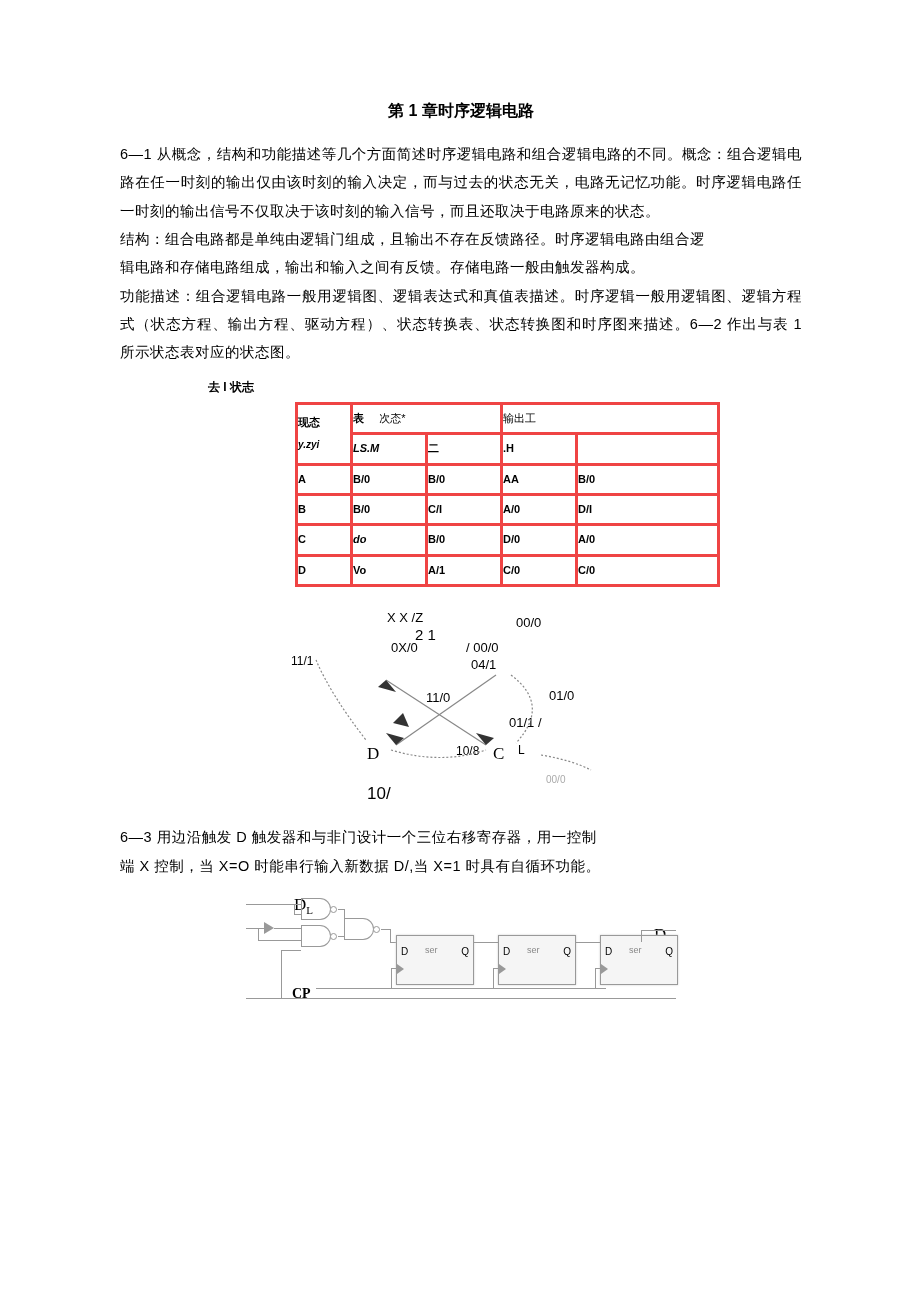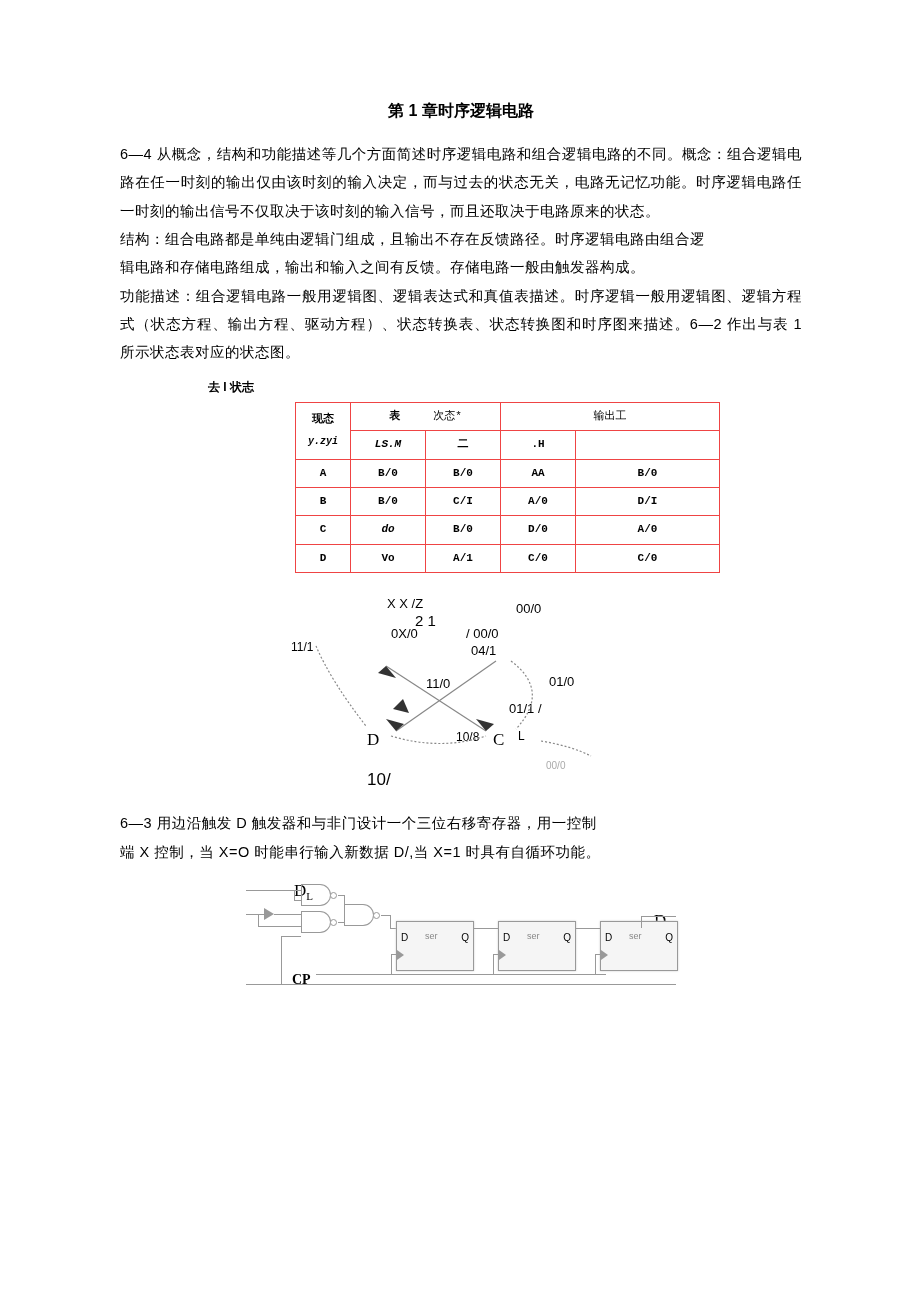--- a/index.html
+++ b/index.html
@@ -30,25 +30,23 @@
       margin-top: 10px;
       margin-bottom: 2px;
     }
     table.state-table {
       border-collapse: collapse;
       margin-left: 175px;
       width: 425px;
       font-size: 11px;
     }
     table.state-table td, table.state-table th {
-      border: 1px solid #ef4444;
-      text-align: center;
+      border: 3px solid #ef4444;
       padding: 3px 0;
       font-weight: bold;
-      font-family: Liberation Mono, monospace;
     }
     .tleft { text-align: left; padding-left: 6px; }
     .diagram1 {
       width: 340px;
       height: 190px;
       margin: 18px auto 28px;
       position: relative;
       font-size: 13px;
     }
     .diagram1 span { position: absolute; }
@@ -114,21 +112,21 @@
       border-top: 6px solid transparent;
       border-bottom: 6px solid transparent;
       border-left: 10px solid #999;
     }
   </style>
 </head>
 <body>
 
 <div class="title">第 1 章时序逻辑电路</div>
 
-<div class="para">6—4 从概念，结构和功能描述等几个方面简述时序逻辑电路和组合逻辑电路的不同。概念：组合逻辑电路在任一时刻的输出仅由该时刻的输入决定，而与过去的状态无关，电路无记忆功能。时序逻辑电路任一时刻的输出信号不仅取决于该时刻的输入信号，而且还取决于电路原来的状态。</div>
+<div class="para">6—1 从概念，结构和功能描述等几个方面简述时序逻辑电路和组合逻辑电路的不同。概念：组合逻辑电路在任一时刻的输出仅由该时刻的输入决定，而与过去的状态无关，电路无记忆功能。时序逻辑电路任一时刻的输出信号不仅取决于该时刻的输入信号，而且还取决于电路原来的状态。</div>
 <div class="para">结构：组合电路都是单纯由逻辑门组成，且输出不存在反馈路径。时序逻辑电路由组合逻</div>
 <div class="para">辑电路和存储电路组成，输出和输入之间有反馈。存储电路一般由触发器构成。</div>
 <div class="para">功能描述：组合逻辑电路一般用逻辑图、逻辑表达式和真值表描述。时序逻辑一般用逻辑图、逻辑方程式（状态方程、输出方程、驱动方程）、状态转换表、状态转换图和时序图来描述。6—2 作出与表 1 所示状态表对应的状态图。</div>
 
 <div class="table-caption">去 I 状志</div>
 
 <table class="state-table">
   <tbody>
       <tr>
     <td rowspan="2" class="tleft" style="width:55px">

